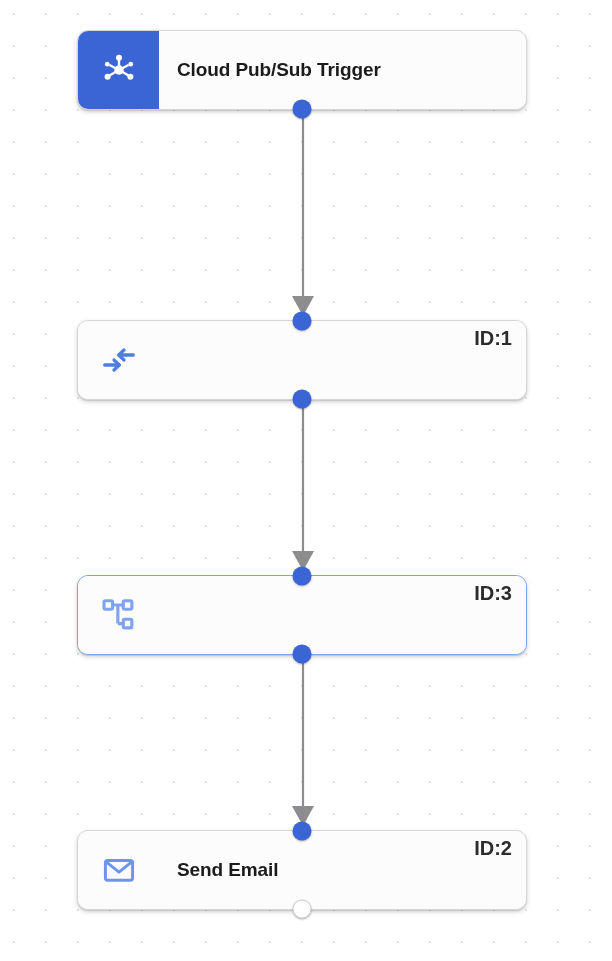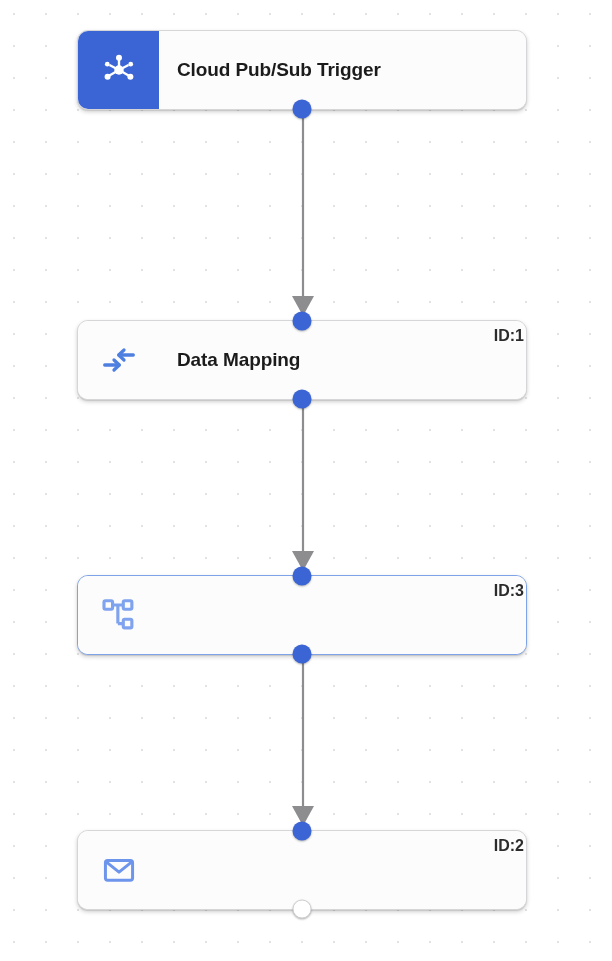--- a/index.html
+++ b/index.html
@@ -60,22 +60,22 @@
     font-size:19px;
     font-weight:bold;
     color:#1b1b1b;
     letter-spacing:-0.1px;
     white-space:nowrap;
     padding-left:18px;
     text-align:center;
   }
   .id-badge{
     position:absolute;
-    top:6px;right:2px;
-    font-size:16px;
+    top:6px;right:14px;
+    font-size:20px;
     font-weight:bold;
     color:#2c2c2c;
     letter-spacing:0px;
   }
   .port{
     position:absolute;
     width:19px;height:19px;
     border-radius:50%;
     left:50%;
     transform:translate(-50%,-50%);
@@ -142,21 +142,20 @@
   <div class="node" style="left:77px;top:320px;width:450px;height:80px;">
     <div class="node-inner">
       <div class="icon-panel">
         <svg width="40" height="40" viewBox="0 0 28 28" fill="none" stroke="#4d7fe0" stroke-width="2.3" stroke-linecap="round" stroke-linejoin="round">
           <line x1="4" y1="17.5" x2="14" y2="17.5"></line>
           <polyline points="10.5,14 14.2,17.5 10.5,21"></polyline>
           <line x1="24" y1="10.5" x2="14" y2="10.5"></line>
           <polyline points="17.5,7 13.8,10.5 17.5,14"></polyline>
         </svg>
       </div>
-      <div class="node-label">Data Mapping</div>
       <div class="id-badge">ID:1</div>
     </div>
     <div class="port filled top"></div>
     <div class="port filled bottom"></div>
   </div>
 
   <div class="node selected" style="left:77px;top:575px;width:450px;height:80px;">
     <div class="node-inner">
       <div class="icon-panel">
         <svg width="40" height="40" viewBox="0 0 28 28" fill="none" stroke="#7fa3ee" stroke-width="2.2">
@@ -175,19 +174,20 @@
   </div>
 
   <div class="node" style="left:77px;top:830px;width:450px;height:80px;">
     <div class="node-inner">
       <div class="icon-panel">
         <svg width="38" height="38" viewBox="0 0 28 28" fill="none" stroke="#6d95ec" stroke-width="2.2" stroke-linejoin="round">
           <rect x="4" y="7" width="20" height="14.5" rx="1.6"></rect>
           <polyline points="4.8,8.2 14,15.6 23.2,8.2"></polyline>
         </svg>
       </div>
+      <div class="node-label">Send Email</div>
       <div class="id-badge">ID:2</div>
     </div>
     <div class="port filled top"></div>
     <div class="port hollow bottom"></div>
   </div>
 
 </div>
 
 </body></html>

